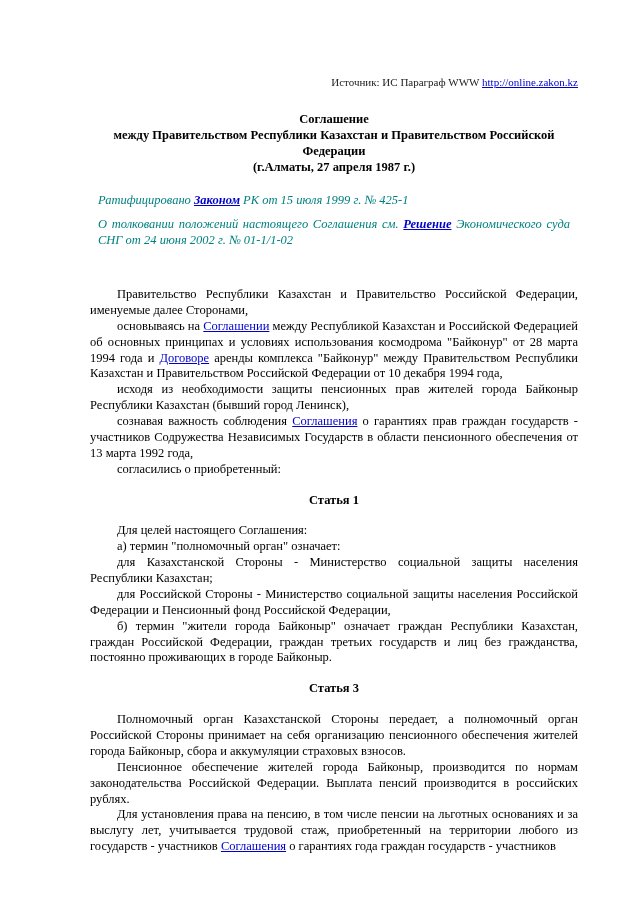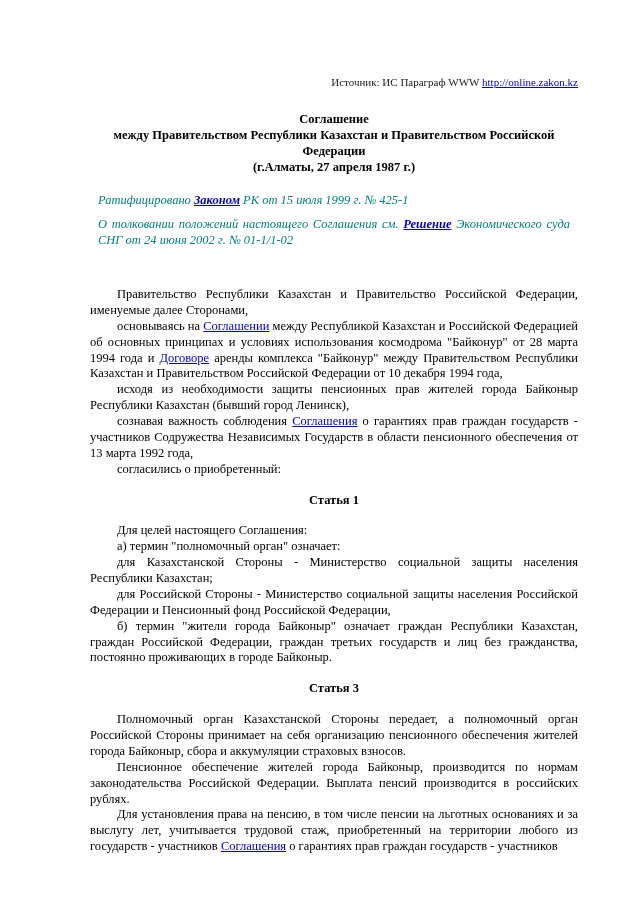--- a/index.html
+++ b/index.html
@@ -86,16 +86,16 @@
       <p class="blk-para"><span>согласились о приобретенный:</span></p>
       <p class="blk-heading"><span>Статья 1</span></p>
       <p class="blk-para"><span>Для целей настоящего Соглашения:</span></p>
       <p class="blk-para"><span>а) термин "полномочный орган" означает:</span></p>
       <p class="blk-para"><span>для Казахстанской Стороны - Министерство социальной защиты населения Республики Казахстан;</span></p>
       <p class="blk-para"><span>для Российской Стороны - Министерство социальной защиты населения Российской Федерации и Пенсионный фонд Российской Федерации,</span></p>
       <p class="blk-para"><span>б) термин "жители города Байконыр" означает граждан Республики Казахстан, граждан Российской Федерации, граждан третьих государств и лиц без гражданства, постоянно проживающих в городе Байконыр.</span></p>
       <p class="blk-heading"><span>Статья 3</span></p>
       <p class="blk-para"><span>Полномочный орган Казахстанской Стороны передает, а полномочный орган Российской Стороны принимает на себя организацию пенсионного обеспечения жителей города Байконыр, сбора и аккумуляции страховых взносов.</span></p>
       <p class="blk-para"><span>Пенсионное обеспечение жителей города Байконыр, производится по нормам законодательства Российской Федерации. Выплата пенсий производится в российских рублях.</span></p>
-      <p class="blk-para"><span>Для установления права на пенсию, в том числе пенсии на льготных основаниях и за выслугу лет, учитывается трудовой стаж, приобретенный на территории любого из государств - участников </span><a href="#" class="doc-link">Соглашения</a><span> о гарантиях прав граждан государств - участников</span></p>
+      <p class="blk-para"><span>Для установления права на пенсию, в том числе пенсии на льготных основаниях и за выслугу лет, учитывается трудовой стаж, приобретенный на территории любого из государств - участников </span><a href="#" class="doc-link">Соглашения</a><span> о гарантиях года граждан государств - участников</span></p>
     </div>
 
 </div>
 
 </body></html>

